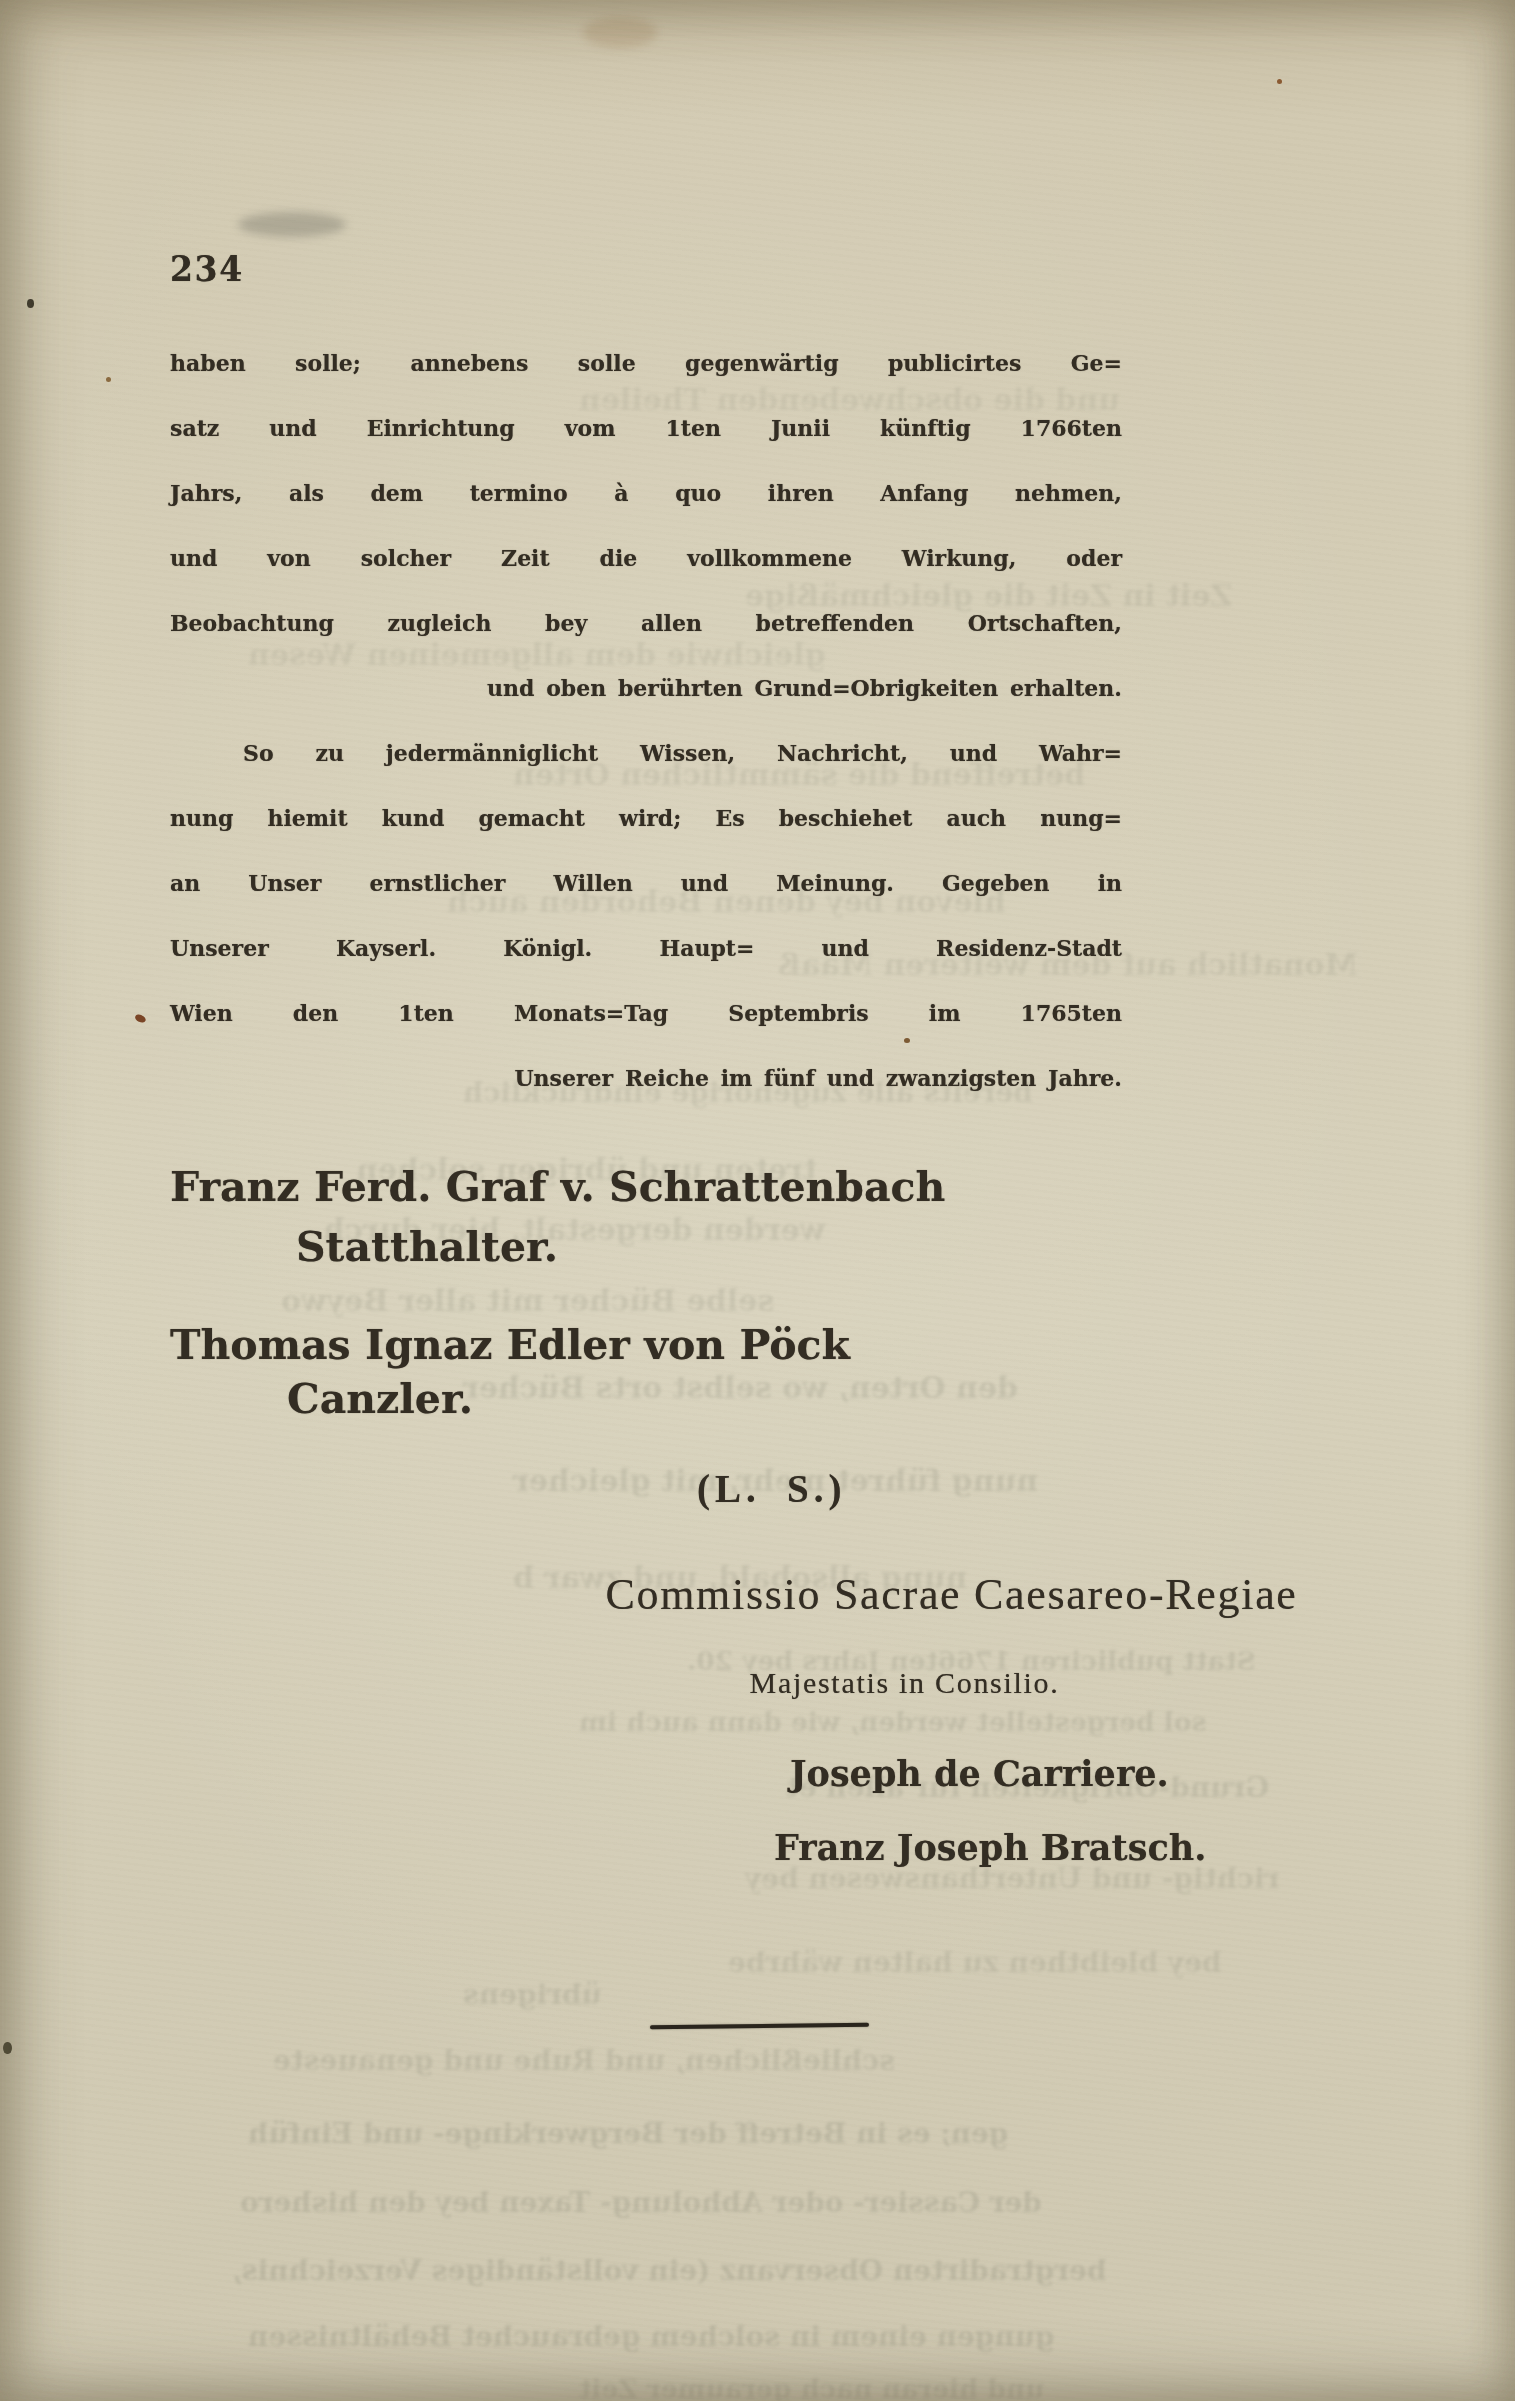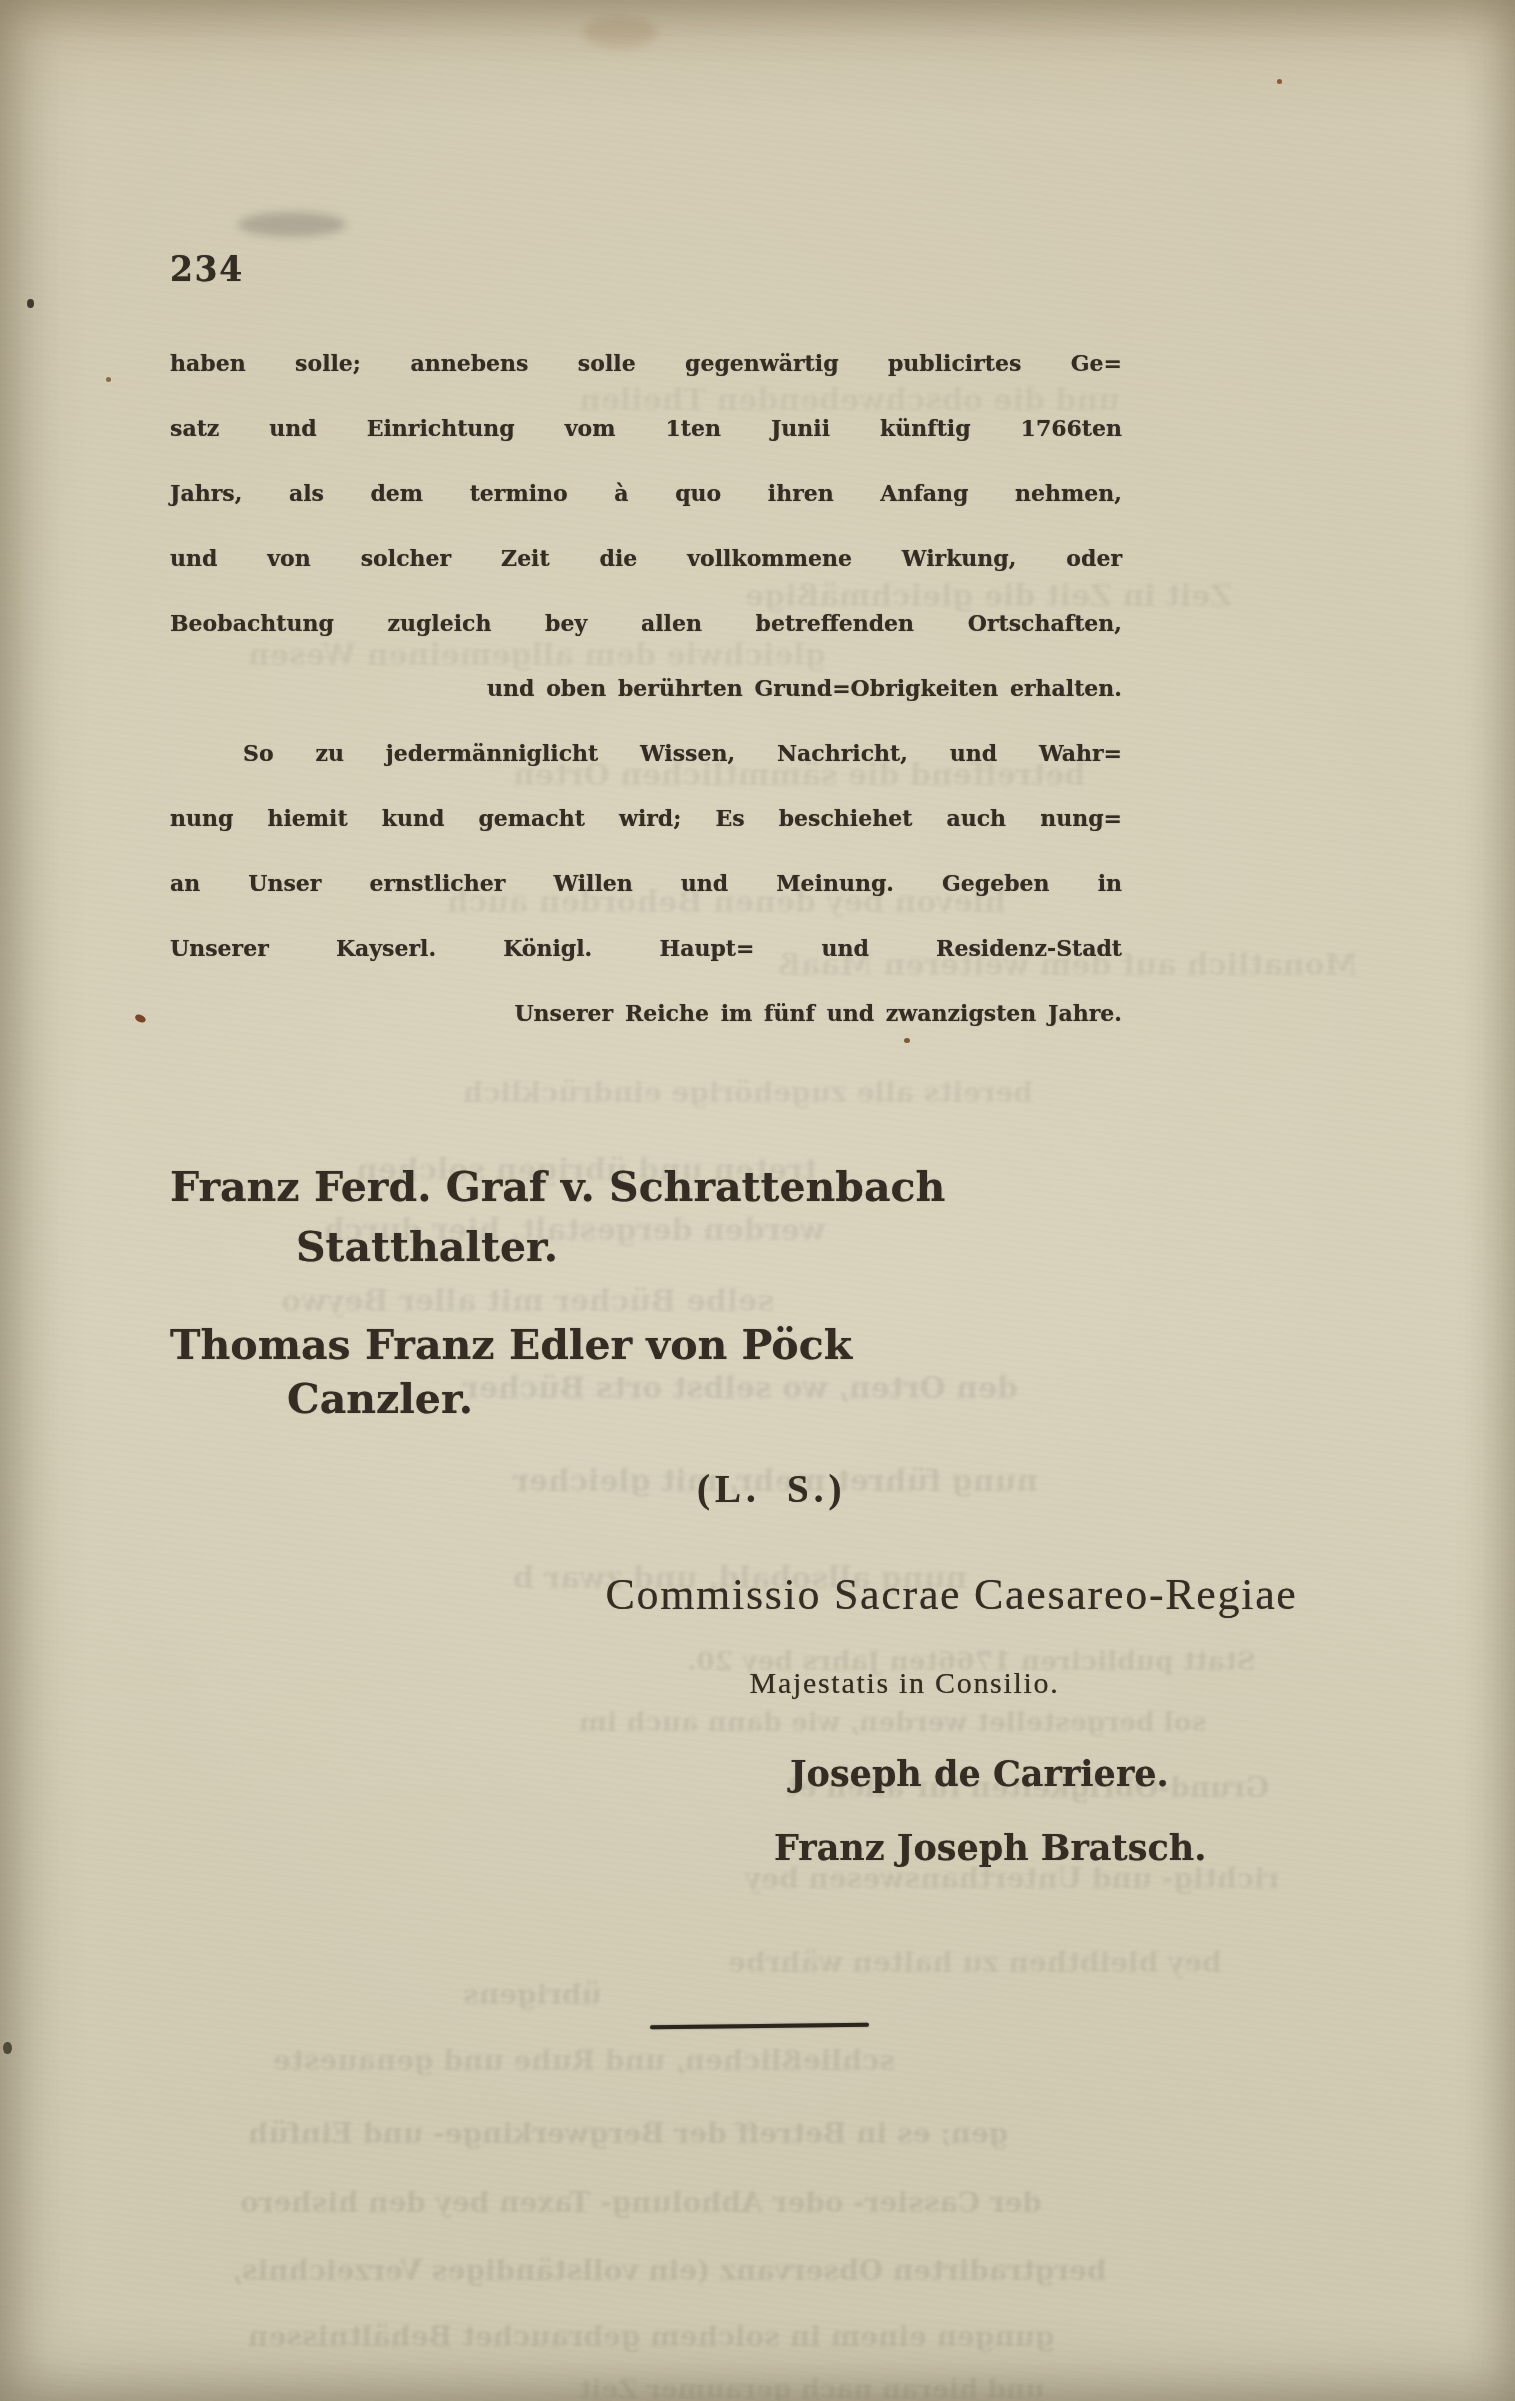--- a/index.html
+++ b/index.html
@@ -142,27 +142,28 @@
       <div class="bline just">haben solle; annebens solle gegenwärtig publicirtes Ge=</div>
       <div class="bline just">satz und Einrichtung vom 1ten Junii künftig 1766ten</div>
       <div class="bline just">Jahrs, als dem termino à quo ihren Anfang nehmen,</div>
       <div class="bline just">und von solcher Zeit die vollkommene Wirkung, oder</div>
       <div class="bline just">Beobachtung zugleich bey allen betreffenden Ortschaften,</div>
       <div class="bline plain">und oben berührten Grund=Obrigkeiten erhalten.</div>
       <div class="bline just ind">So zu jedermänniglicht Wissen, Nachricht, und Wahr=</div>
       <div class="bline just">nung hiemit kund gemacht wird; Es beschiehet auch nung=</div>
       <div class="bline just">an Unser ernstlicher Willen und Meinung. Gegeben in</div>
       <div class="bline just">Unserer Kayserl. Königl. Haupt= und Residenz-Stadt</div>
+      <div class="bline just">Wien den 1ten Monats=Tag Septembris im 1765ten</div>
       <div class="bline plain">Unserer Reiche im fünf und zwanzigsten Jahre.</div>
     </div>
 
   <div class="sigline sig1n">Franz Ferd. Graf v. Schrattenbach</div>
   <div class="sigline sig1t">Statthalter.</div>
 
-  <div class="sigline sig2n">Thomas Franz Edler von Pöck</div>
+  <div class="sigline sig2n">Thomas Ignaz Edler von Pöck</div>
   <div class="sigline sig2t">Canzler.</div>
 
   <div class="seal">(L. S.)</div>
 
   <div class="comm1">Commissio Sacrae Caesareo-Regiae</div>
   <div class="comm2">Majestatis in Consilio.</div>
 
   <div class="signer signer1">Joseph de Carriere.</div>
   <div class="signer signer2">Franz Joseph Bratsch.</div>
 

